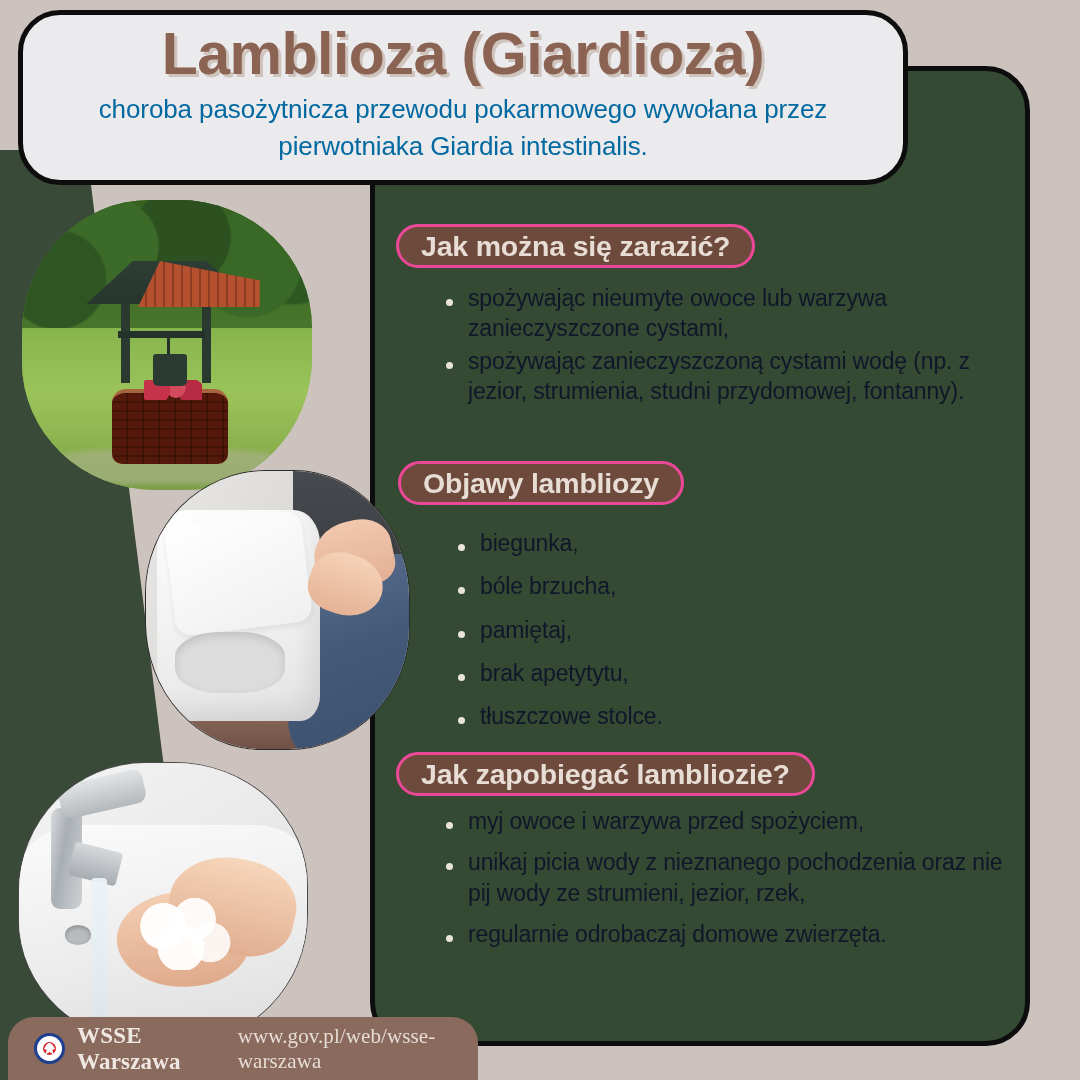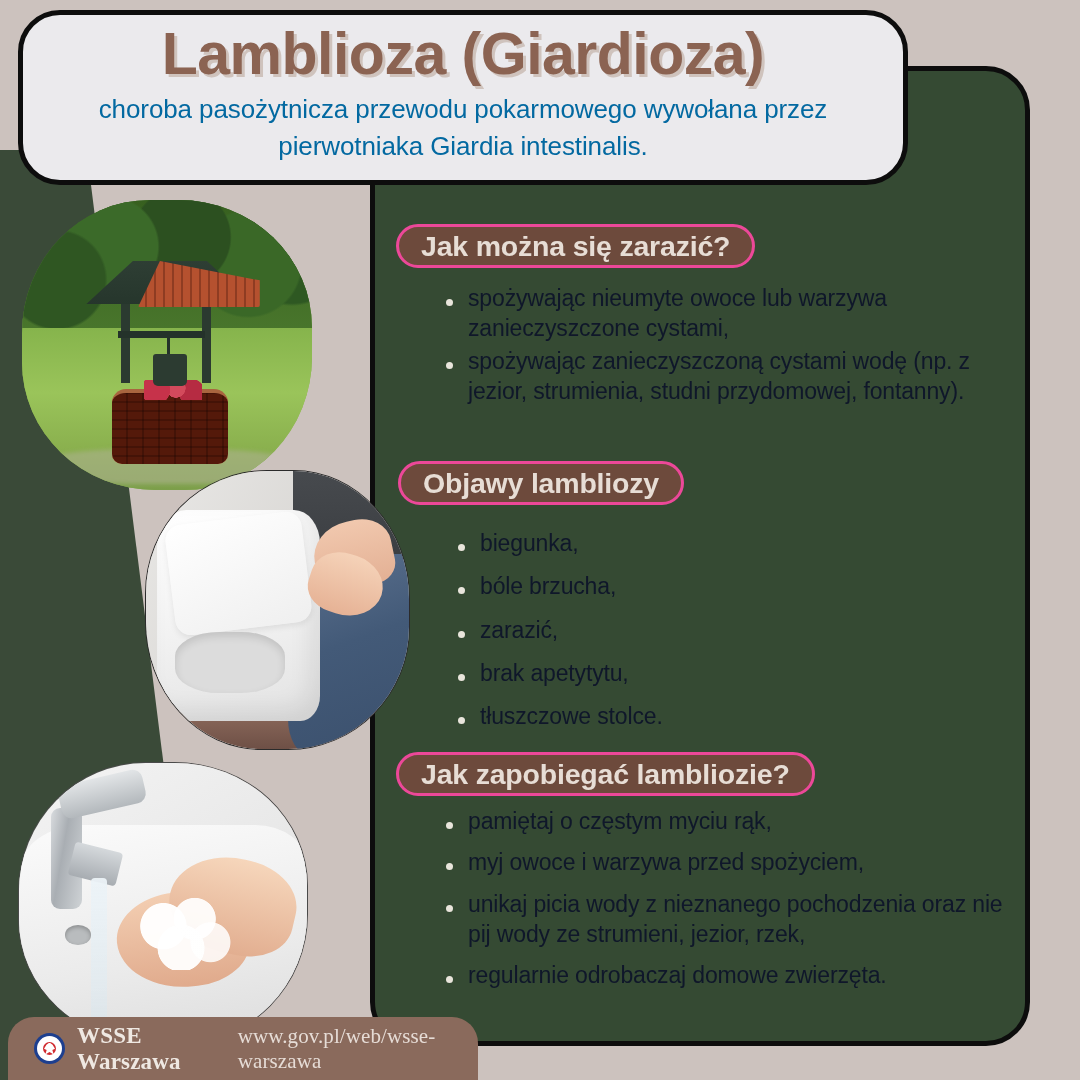--- a/index.html
+++ b/index.html
@@ -347,28 +347,27 @@
   <div class="badge b1">Jak można się zarazić?</div>
   <ul class="list l1">
     <li>spożywając nieumyte owoce lub warzywa zanieczyszczone cystami,</li>
     <li>spożywając zanieczyszczoną cystami  wodę (np. z jezior, strumienia, studni przydomowej, fontanny).</li>
   </ul>
 
   <div class="badge b2">Objawy lambliozy</div>
   <ul class="list l2">
     <li>biegunka,</li>
     <li>bóle brzucha,</li>
-    <li>zarazić,</li>
+    <li>pamiętaj,</li>
     <li>brak apetytytu,</li>
     <li>tłuszczowe stolce.</li>
   </ul>
 
   <div class="badge b3">Jak zapobiegać lambliozie?</div>
   <ul class="list l3">
-    <li>pamiętaj o częstym myciu rąk,</li>
     <li>myj owoce i warzywa przed spożyciem,</li>
     <li>unikaj picia wody z nieznanego pochodzenia oraz nie pij wody ze strumieni, jezior, rzek,</li>
     <li>regularnie odrobaczaj domowe zwierzęta.</li>
   </ul>
 
   <div class="footer">
     <div class="emblem">
       <div class="eagle"></div>
     </div>
     <div class="footer-name">WSSE Warszawa</div>

